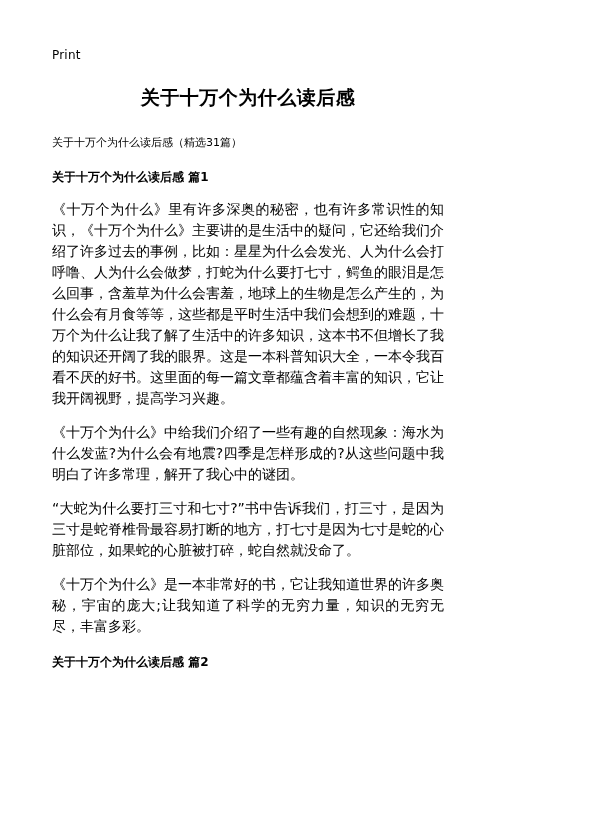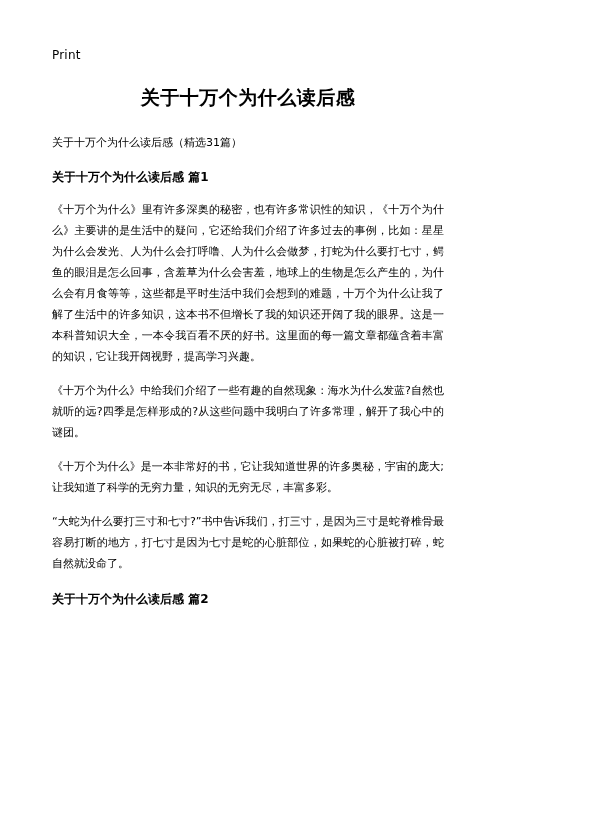--- a/index.html
+++ b/index.html
@@ -41,21 +41,21 @@
     line-height: 18px;
     margin: 24px 0 0 0;
   }
   .section-heading {
     font-size: 12px;
     font-weight: bold;
     line-height: 18px;
     margin: 16px 0 0 0;
   }
   .para {
-    font-size: 11px;
+    font-size: 14px;
     line-height: 21px;
     margin: 13px 0 0 0;
     text-align: justify;
     text-justify: inter-ideograph;
   }
   .body-block {
     margin-top: 2px;
   }
 </style>
 </head>
@@ -65,22 +65,22 @@
 
   <div class="print-label">Print</div>
 
   <h1 class="doc-title">关于十万个为什么读后感</h1>
 
   <div class="subtitle">关于十万个为什么读后感（精选31篇）</div>
 
   <div class="body-block">
     <div class="section-heading">关于十万个为什么读后感 篇1</div>
     <p class="para">《十万个为什么》里有许多深奥的秘密，也有许多常识性的知识，《十万个为什么》主要讲的是生活中的疑问，它还给我们介绍了许多过去的事例，比如：星星为什么会发光、人为什么会打呼噜、人为什么会做梦，打蛇为什么要打七寸，鳄鱼的眼泪是怎么回事，含羞草为什么会害羞，地球上的生物是怎么产生的，为什么会有月食等等，这些都是平时生活中我们会想到的难题，十万个为什么让我了解了生活中的许多知识，这本书不但增长了我的知识还开阔了我的眼界。这是一本科普知识大全，一本令我百看不厌的好书。这里面的每一篇文章都蕴含着丰富的知识，它让我开阔视野，提高学习兴趣。</p>
-    <p class="para">《十万个为什么》中给我们介绍了一些有趣的自然现象：海水为什么发蓝?自然也就听的远?四季是怎样形成的?从这些问题中我明白了许多常理，解开了我心中的谜团。</p>
+    <p class="para">《十万个为什么》中给我们介绍了一些有趣的自然现象：海水为什么发蓝?为什么会有地震?四季是怎样形成的?从这些问题中我明白了许多常理，解开了我心中的谜团。</p>
+    <p class="para">“大蛇为什么要打三寸和七寸?”书中告诉我们，打三寸，是因为三寸是蛇脊椎骨最容易打断的地方，打七寸是因为七寸是蛇的心脏部位，如果蛇的心脏被打碎，蛇自然就没命了。</p>
     <p class="para">《十万个为什么》是一本非常好的书，它让我知道世界的许多奥秘，宇宙的庞大;让我知道了科学的无穷力量，知识的无穷无尽，丰富多彩。</p>
-    <p class="para">“大蛇为什么要打三寸和七寸?”书中告诉我们，打三寸，是因为三寸是蛇脊椎骨最容易打断的地方，打七寸是因为七寸是蛇的心脏部位，如果蛇的心脏被打碎，蛇自然就没命了。</p>
   </div>
 
   <div class="body-block">
     <div class="section-heading">关于十万个为什么读后感 篇2</div>
   </div>
 
 </div>
 
 </body></html>

